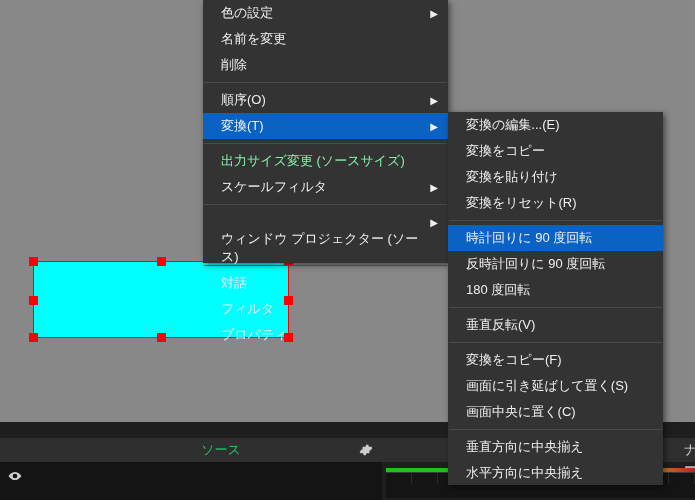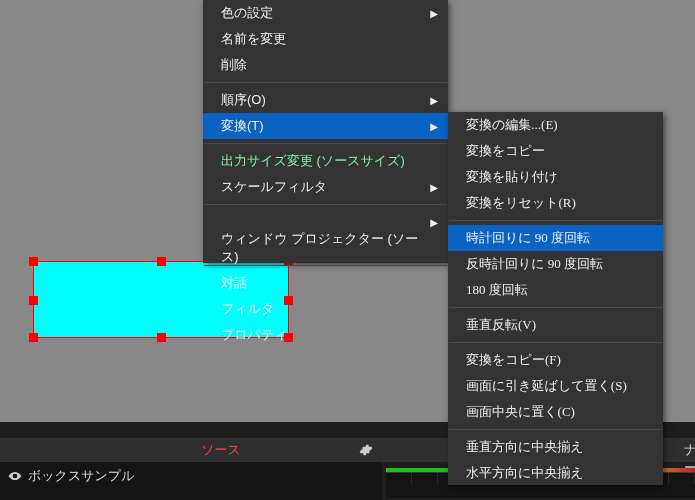--- a/index.html
+++ b/index.html
@@ -25,21 +25,21 @@
   .sources-hdr {
     position: absolute;
     left: 0;
     top: 438px;
     width: 442px;
     height: 24px;
     background: #2f2f2f;
     display: flex;
     align-items: center;
     justify-content: center;
-    color: #ef4444;
+    color: #22c55e;
   }
   .gear-btn {
     position: absolute;
     left: 356px;
     top: 440px;
     width: 20px;
     height: 20px;
     display: flex;
     align-items: center;
     justify-content: center;
@@ -116,21 +116,20 @@
     left: 203px;
     top: 0;
     width: 245px;
     height: 263px;
   }
   .menu2 {
     left: 448px;
     top: 112px;
     width: 215px;
     height: 373px;
-    font-family: Liberation Serif, serif;
   }
   .mi {
     height: 26px;
     display: flex;
     align-items: center;
     padding: 0 22px 0 18px;
     color: #f0f0f0;
     position: relative;
     cursor: default;
   }
@@ -181,21 +180,20 @@
 
 <div class="panel2-hdr"></div>
 <div style="position:absolute;left:392px;top:466px;color:#ccc;font-size:12px">デスクトップ</div>
 <div class="panel2-text">ナー</div>
 
 <div class="source-list">
   <div class="source-item">
     <svg class="eye-icon" viewBox="0 0 24 24" fill="#cccccc">
       <path d="M12 5c-7 0-11 7-11 7s4 7 11 7 11-7 11-7-4-7-11-7zm0 11a4 4 0 110-8 4 4 0 010 8z"></path>
     </svg>
-    <span>ボックスサンプル</span>
   </div>
 </div>
 
 <div class="timeline">
   <div style="height:4px;background:linear-gradient(90deg,#20c020 0%,#20c020 60%,#c0c020 80%,#c02020 100%)"></div>
   <div class="timeline-ticks">
     <div class="tick"></div>
       <div class="tick"></div>
       <div class="tick"></div>
       <div class="tick"></div>

